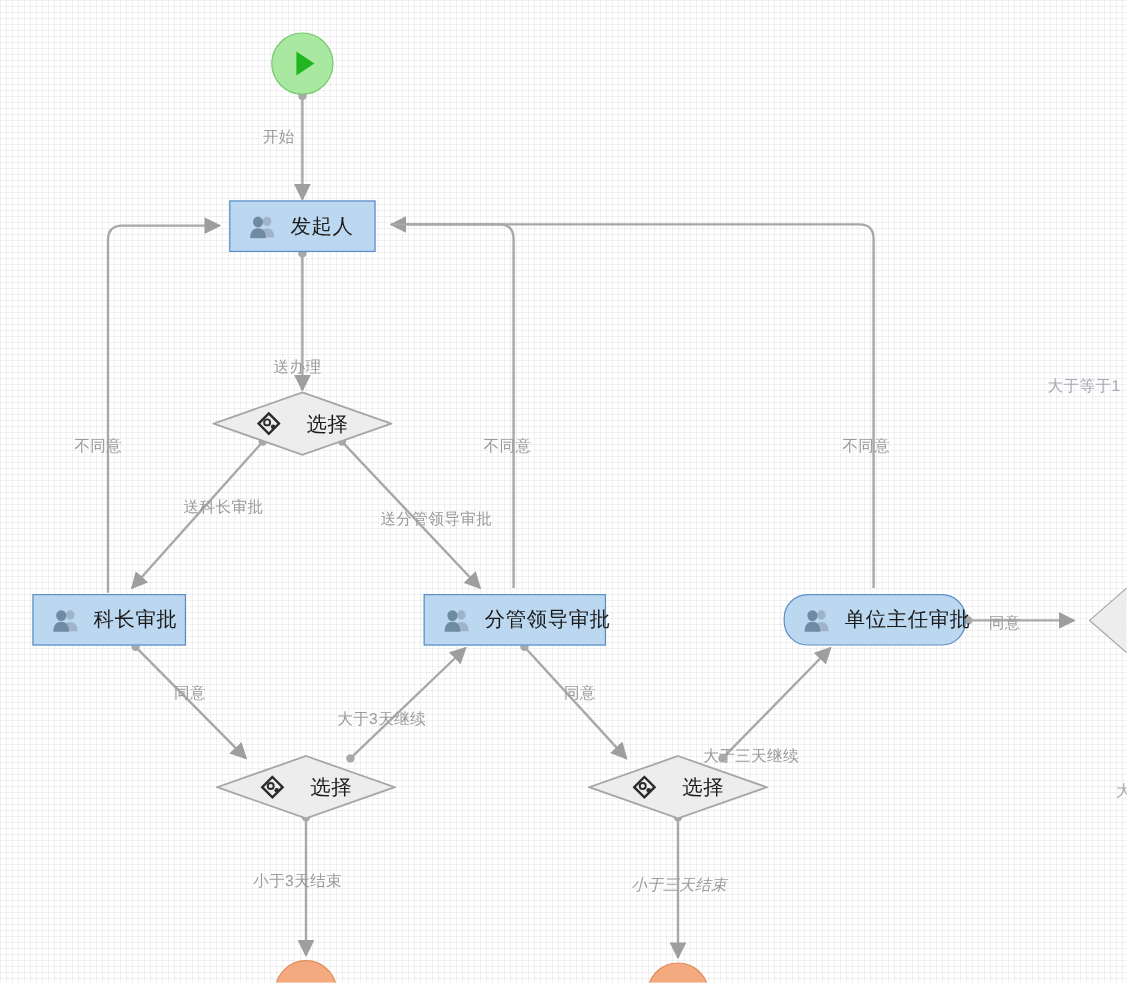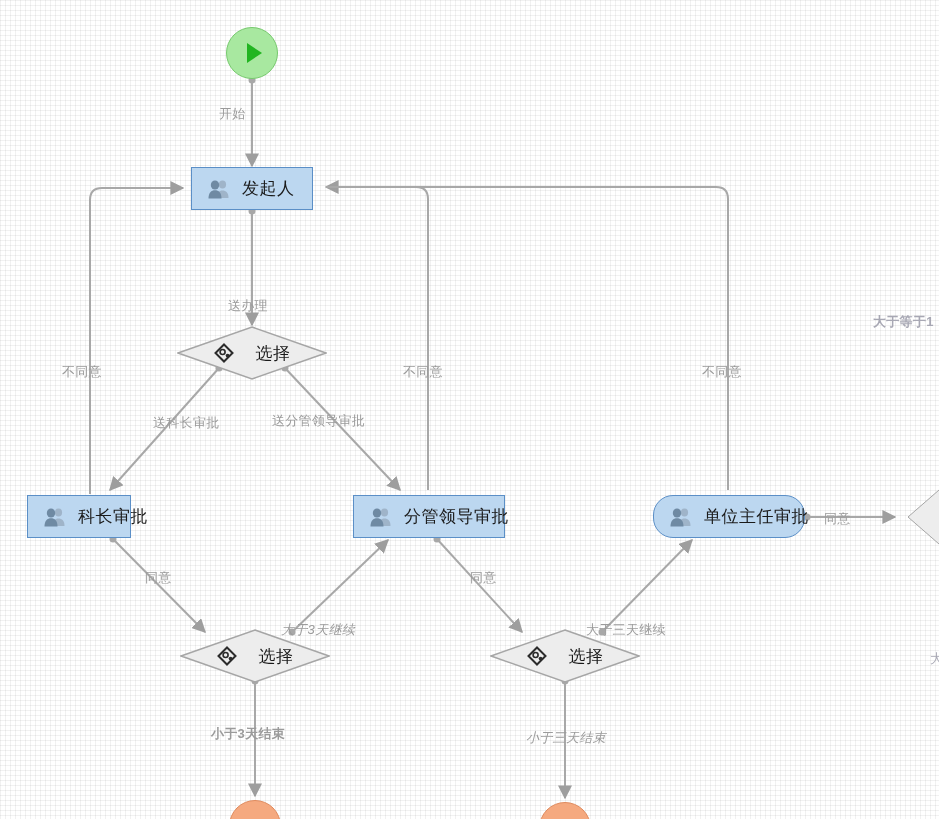--- a/index.html
+++ b/index.html
@@ -171,21 +171,21 @@
     <div class="dia-content">
       <svg class="gear-icon" width="20" height="20" viewBox="0 0 20 20">
         <polygon points="10,1.5 18.5,10 10,18.5 1.5,10" fill="none" stroke="#2b2b2b" stroke-width="2"></polygon>
         <circle cx="8.6" cy="9" r="2.5" fill="none" stroke="#2b2b2b" stroke-width="1.6"></circle>
         <circle cx="13.6" cy="12.6" r="1.9" fill="#2b2b2b"></circle>
       </svg>
       <span class="label">选择</span>
     </div>
   </div>
 
-  <div class="node task-node" style="left:27px; top:495px; width:104px;justify-content:space-between;">
+  <div class="node task-node" style="left:27px; top:495px; width:128px;justify-content:space-between;">
     <svg class="users-icon" width="22" height="20" viewBox="0 0 22 20">
       <ellipse cx="14.5" cy="5.5" rx="3.6" ry="3.9" fill="#9fb4c9"></ellipse>
       <path d="M8.5 19 C8.5 13.5 11 11.5 14.5 11.5 C18 11.5 20.5 13.5 20.5 19 Z" fill="#9fb4c9"></path>
       <ellipse cx="7" cy="6" rx="4.2" ry="4.5" fill="#6f8aa3"></ellipse>
       <path d="M0.5 19.5 C0.5 13.5 3.3 11.2 7 11.2 C10.7 11.2 13.5 13.5 13.5 19.5 Z" fill="#6f8aa3"></path>
     </svg>
     <span class="label">科长审批</span>
   </div>
 
   <div class="node task-node" style="left:353px; top:495px; width:152px;text-align:center;">
@@ -244,33 +244,33 @@
   <div class="edge-label" style="left:228px; top:251px;margin-top:46px;">送办理</div>
 
   <div class="edge-label" style="left:62px; top:363px;">不同意</div>
 
   <div class="edge-label" style="left:403px; top:363px;">不同意</div>
 
   <div class="edge-label" style="left:702px; top:363px;">不同意</div>
 
   <div class="edge-label" style="left:153px; top:414px;">送科长审批</div>
 
-  <div class="edge-label" style="left:272px; top:412px;">送分管领导审批</div>
+  <div class="edge-label" style="left:272px; top:424px;padding-left:45px;">送分管领导审批</div>
 
   <div class="edge-label" style="left:145px; top:569px;">同意</div>
 
-  <div class="edge-label" style="left:281px; top:621px;font-style:italic;">大于3天继续</div>
+  <div class="edge-label" style="left:281px; top:590px;">大于3天继续</div>
 
   <div class="edge-label" style="left:470px; top:569px;">同意</div>
 
   <div class="edge-label" style="left:586px; top:590px;margin-top:31px;">大于三天继续</div>
 
-  <div class="edge-label" style="left:211px; top:725px;font-weight:bold;">小于3天结束</div>
+  <div class="edge-label" style="left:211px; top:725px;">小于3天结束</div>
 
   <div class="edge-label" style="left:526px; top:729px;font-style:italic;">小于三天结束</div>
 
   <div class="edge-label" style="left:824px; top:510px;">同意</div>
 
-  <div class="edge-label clipped-label" style="left:873px; top:313px;font-weight:bold;">大于等于1</div>
+  <div class="edge-label clipped-label" style="left:873px; top:313px;">大于等于1</div>
 
   <div class="edge-label clipped-label" style="left:930px; top:650px;">大</div>
 
 </div>
 
 </body></html>

